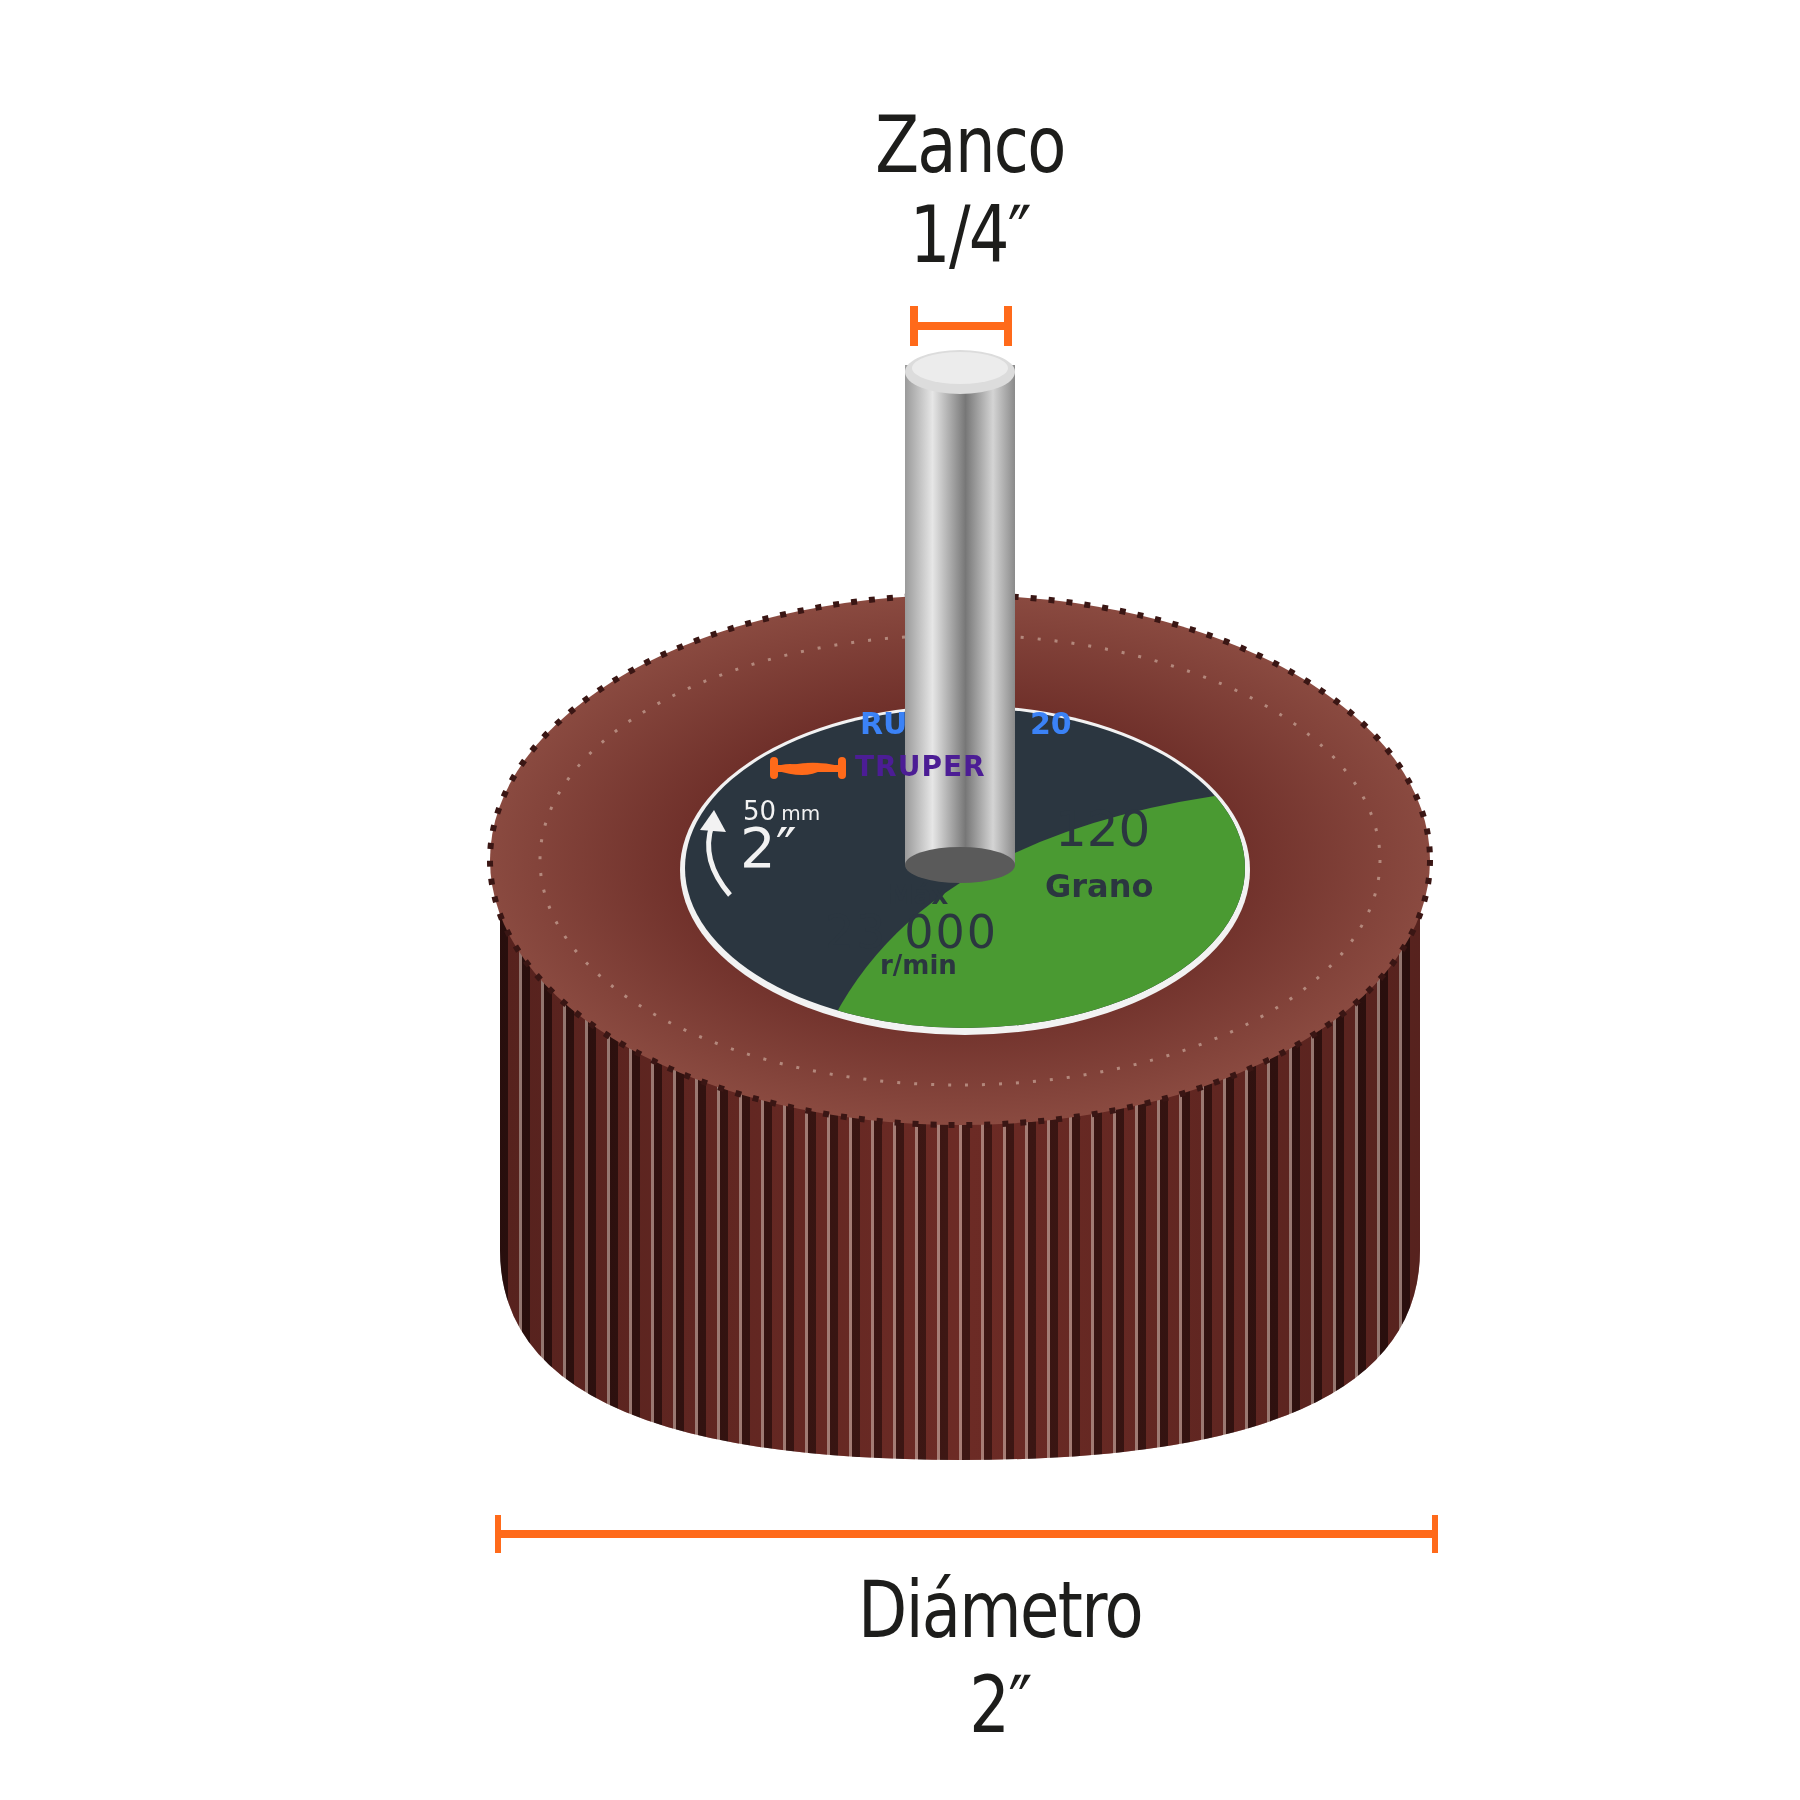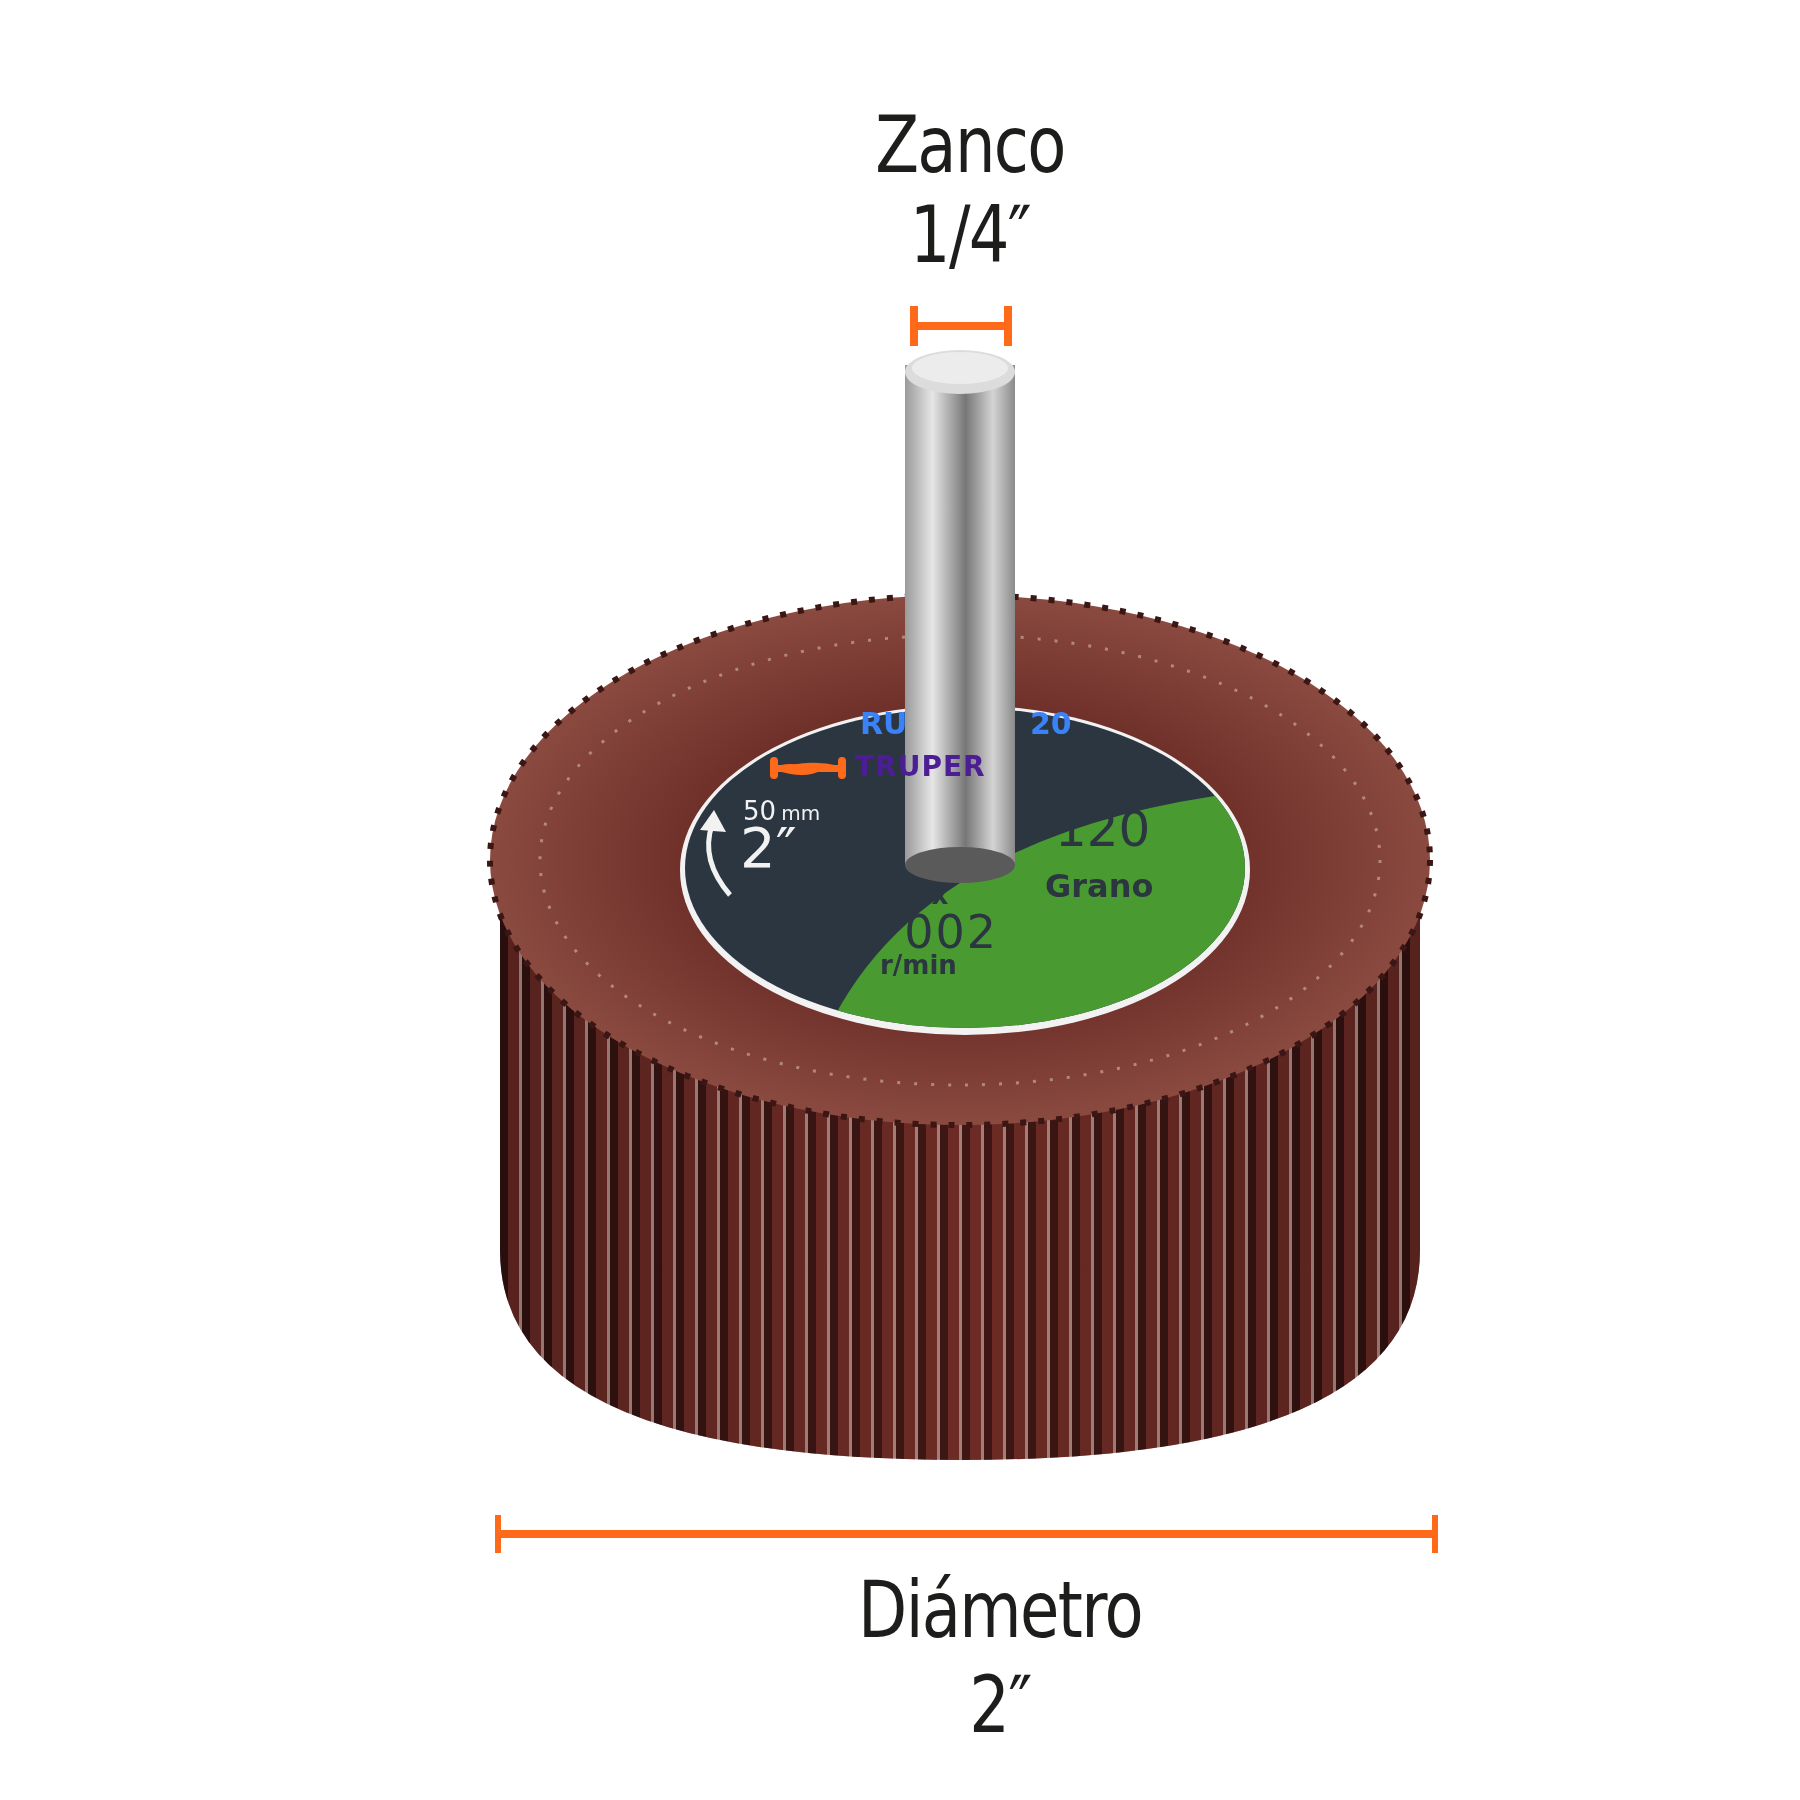--- a/index.html
+++ b/index.html
@@ -93,21 +93,21 @@
 <div class="disc-text" style="left:1030px;top:706px;font-size:30px;font-weight:bold;color:#3b82f6;text-align:right;">20</div>
 <div class="disc-text" style="left:855px;top:750px;font-size:28px;font-weight:bold;color:#4c1d95;letter-spacing:1px;">TRUPER</div>
 <div class="disc-text" style="left:743px;top:796px;color:#f2f2f2;">
   <span style="font-size:26px;">50</span>
   <span style="font-size:20px;margin-top:12px;">mm</span>
 </div>
 <div class="disc-text" style="left:740px;top:815px;font-size:56px;color:#f2f2f2;">2″</div>
 <div class="disc-text" style="left:1055px;top:800px;font-size:50px;color:#2b3640;">120</div>
 <div class="disc-text" style="left:1045px;top:850px;font-size:32px;font-weight:bold;color:#2b3640;margin-top:17px;">Grano</div>
 <div class="disc-text" style="left:888px;top:880px;font-size:26px;font-weight:bold;color:#2b3640;">Máx</div>
-<div class="disc-text" style="left:825px;top:905px;font-size:46px;color:#2b3640;letter-spacing:2px;">23 002</div>
+<div class="disc-text" style="left:825px;top:905px;font-size:46px;color:#2b3640;letter-spacing:2px;">23 000</div>
 <div class="disc-text" style="left:880px;top:950px;font-size:26px;font-weight:bold;color:#2b3640;">r/min</div>
 
 <div>
   <div class="bar" style="left:495px;top:1515px;width:6px;height:38px;"></div>
   <div class="bar" style="left:495px;top:1530px;width:940px;height:8px;"></div>
   <div class="bar" style="left:1432px;top:1515px;width:6px;height:38px;"></div>
 </div>
 
 <div id="diam-title" class="dim-label">Diámetro</div>
 <div id="diam-value" class="dim-label">2″</div>

